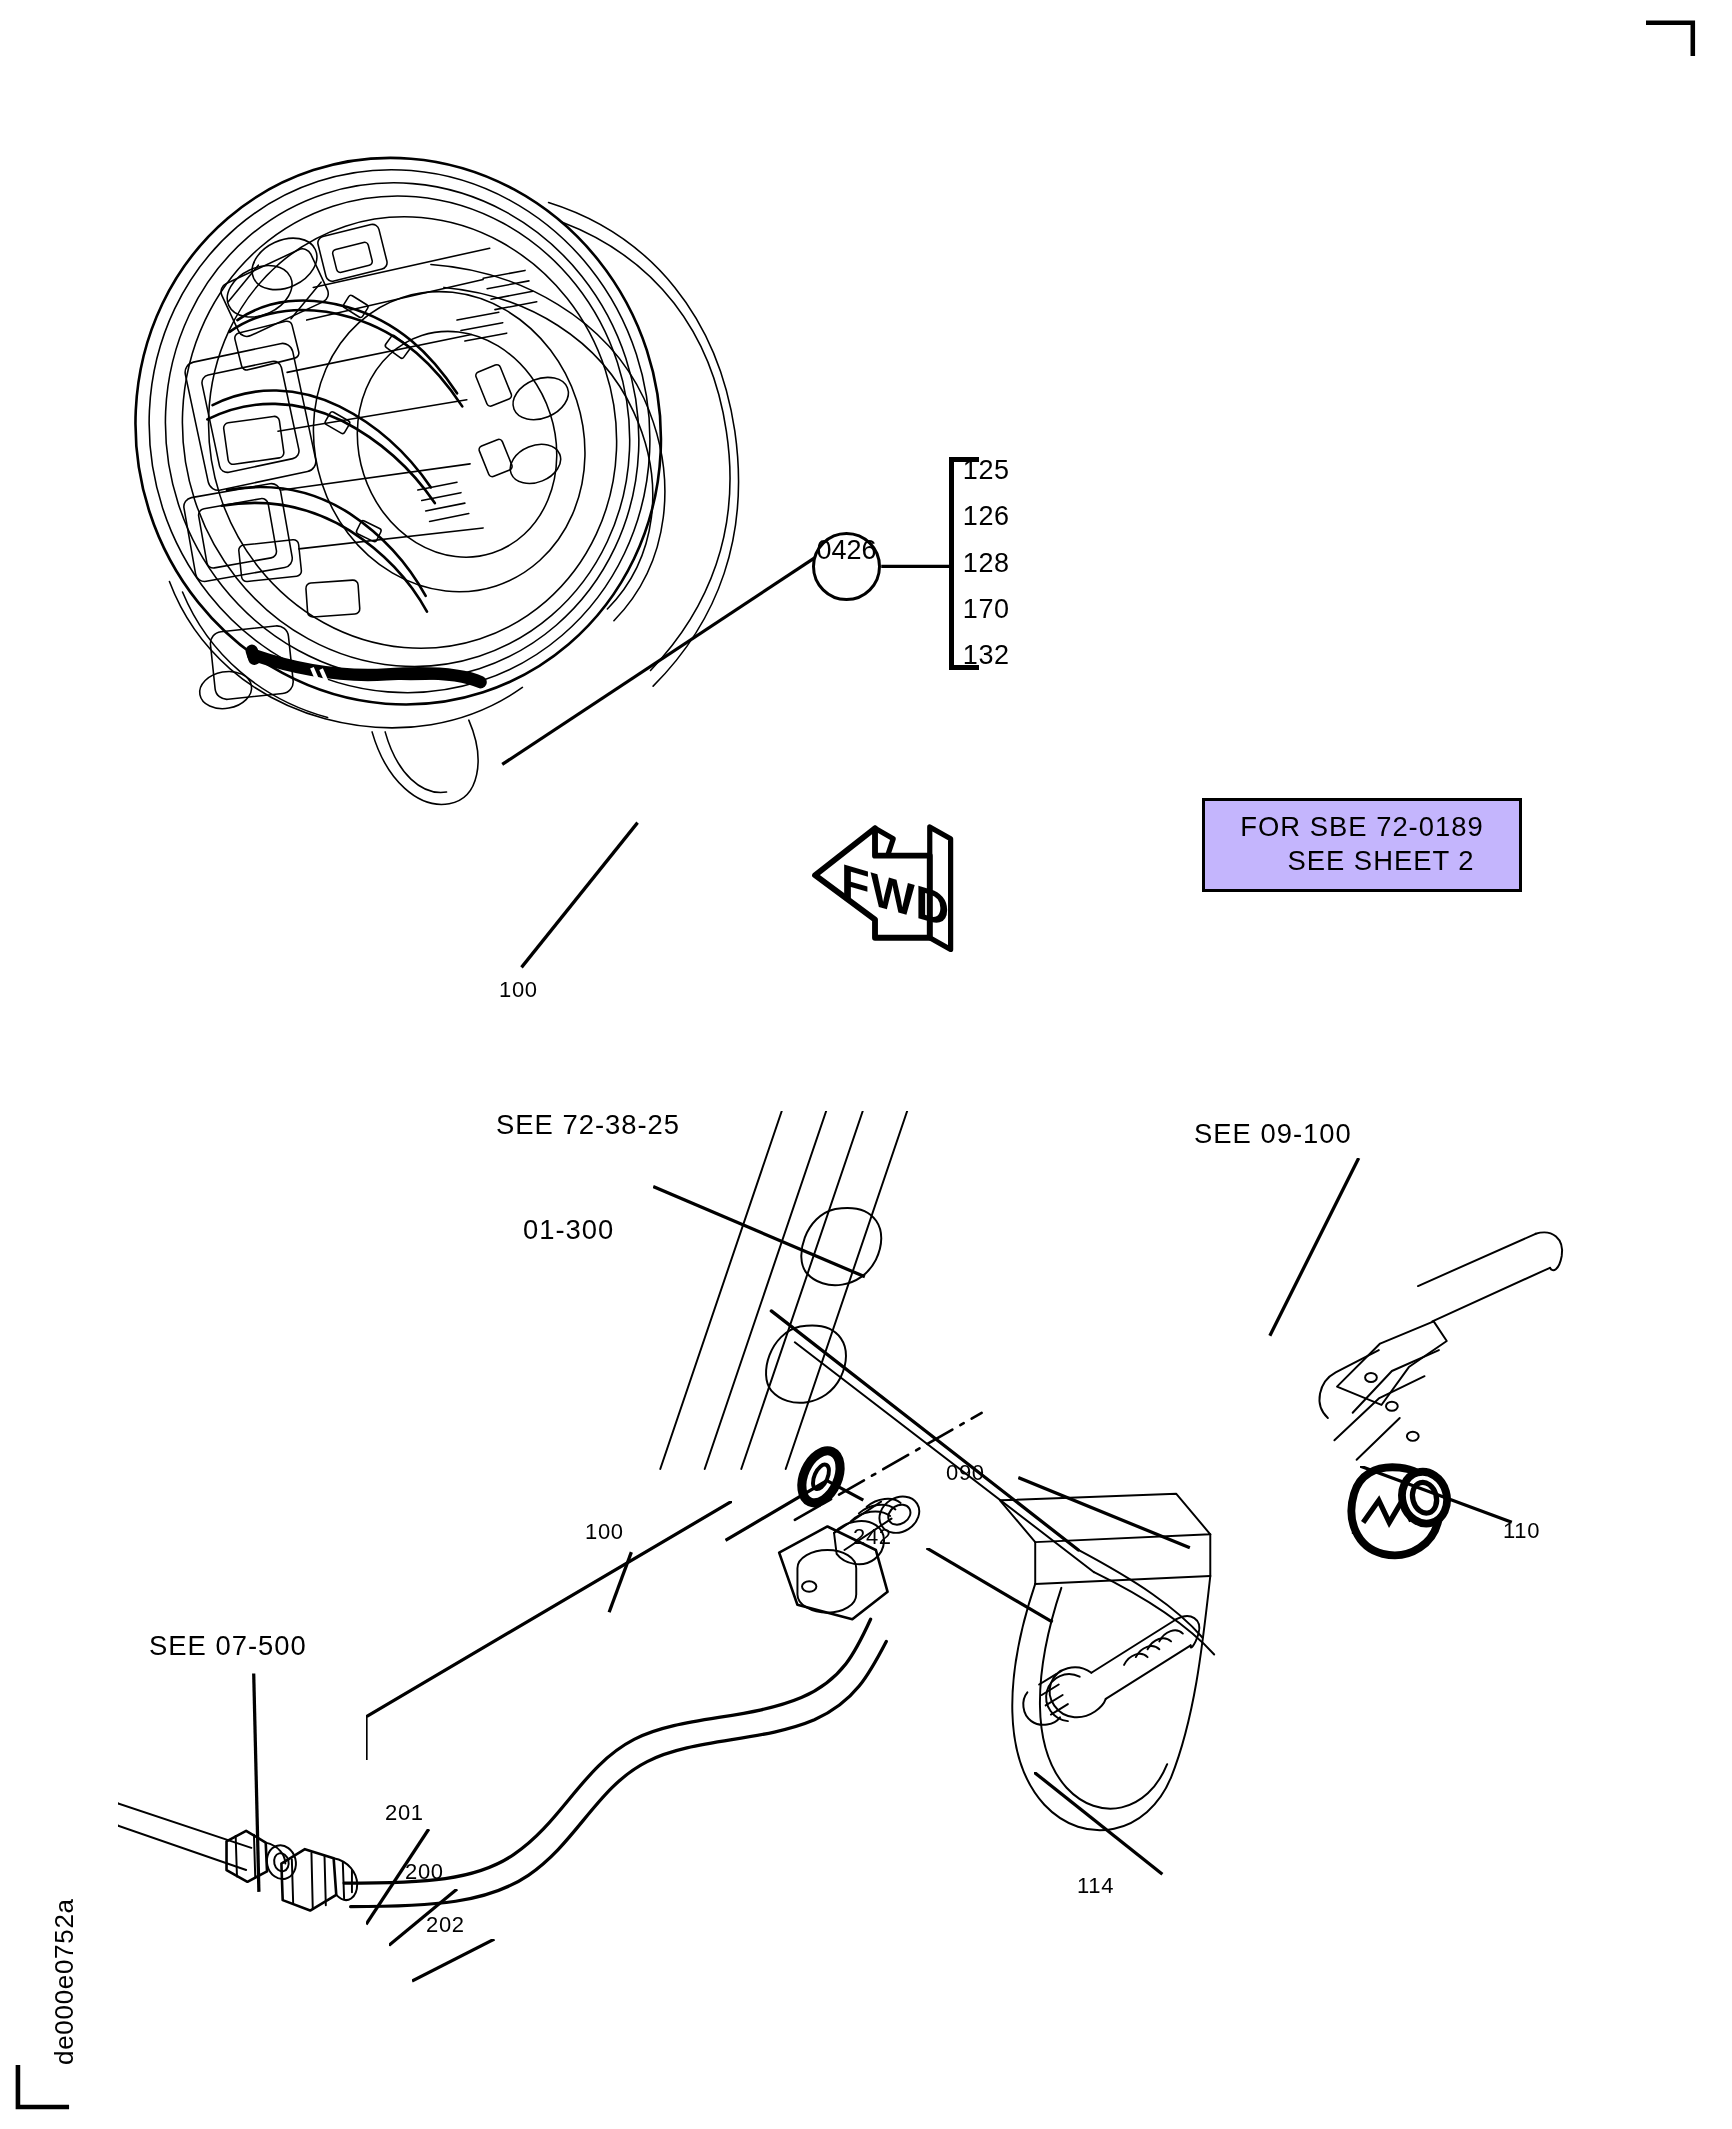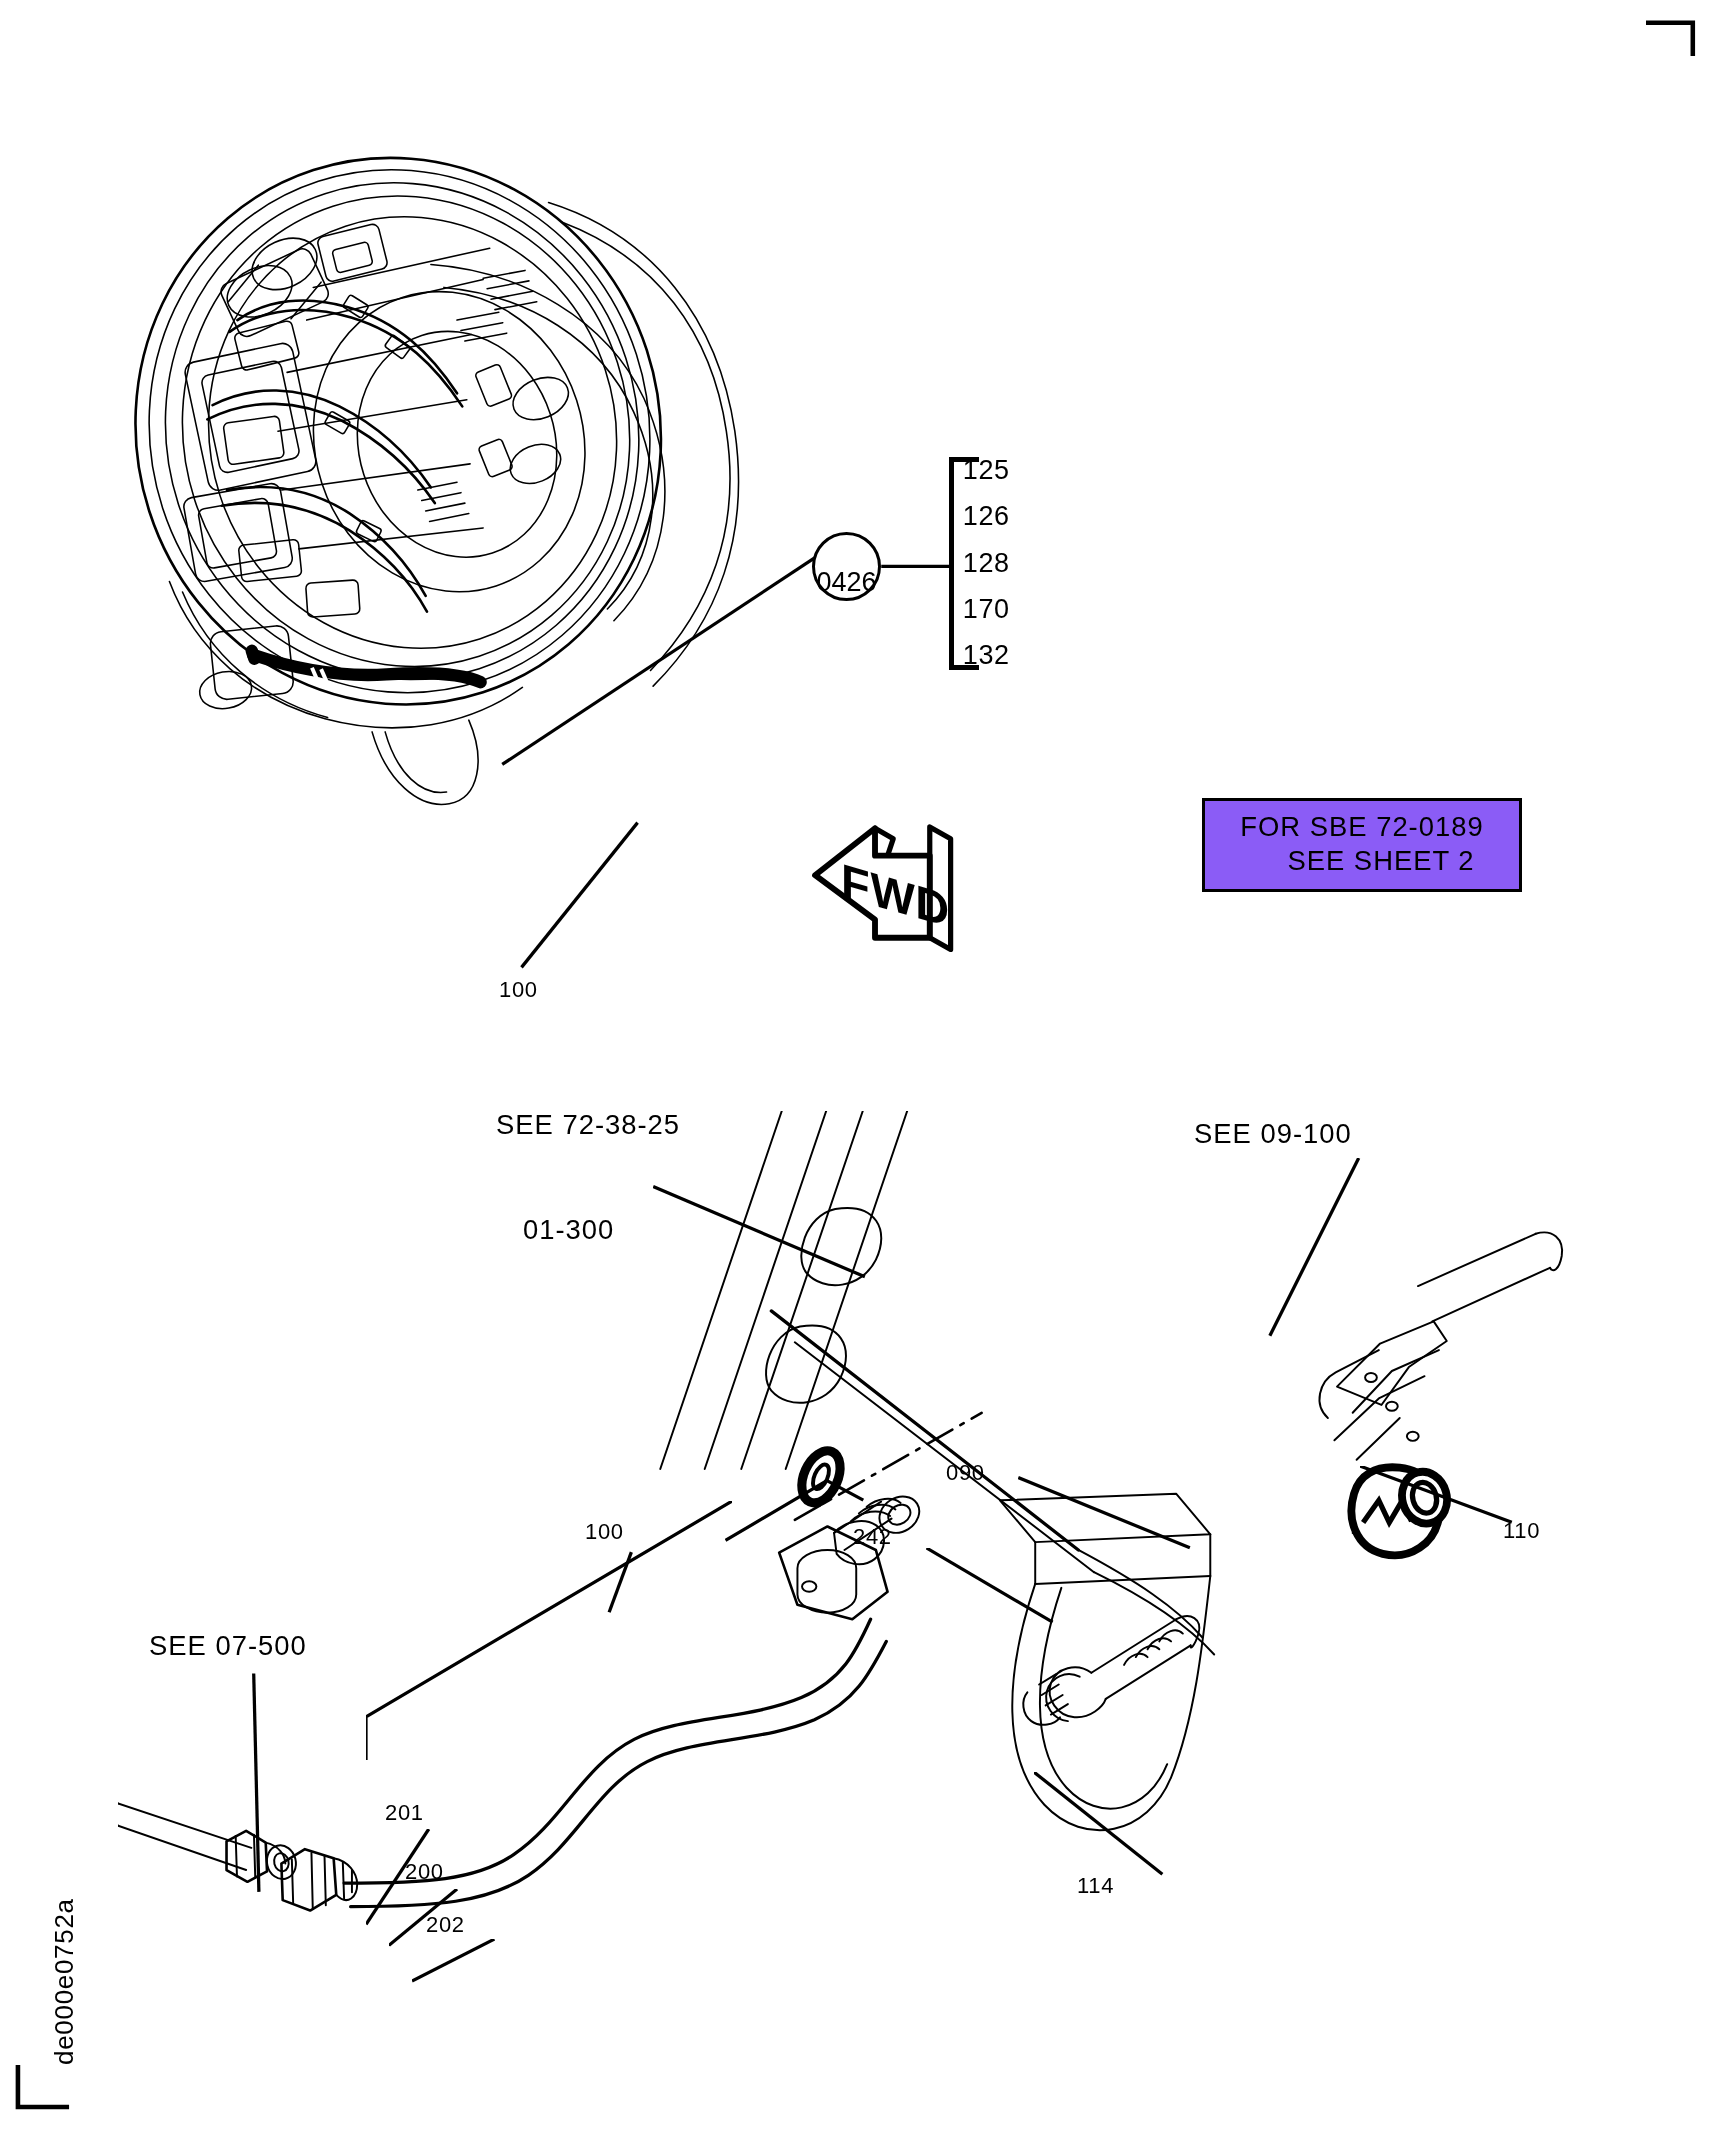--- a/index.html
+++ b/index.html
@@ -62,40 +62,40 @@
   .bracket-items span{
     font-size:27px;
     letter-spacing:0.7px;
     line-height:1.0;
     display:block;
   }
   
   .notebox{
     position:absolute;
     border:3.9px solid #000;
-    background:#8b5cf6;
+    background:#c4b5fd;
     box-sizing:border-box;
     padding:9.1px 17px 11.8px 17px;
     text-align:center;
   }
   .notebox div{
     font-size:27.4px;
     letter-spacing:1px;
     line-height:1.22;
     white-space:pre;
   }
   .notebox div.ind{padding-left:38px;}
   
   .circ{
     position:absolute;
     border:3.3px solid #000;
     border-radius:50%;
     box-sizing:border-box;
     display:flex;
-    align-items:flex-end;
+    align-items:flex-start;
     justify-content:center;
     background:#fff;
   }
   .circ span{font-size:27px;letter-spacing:0px;}
 </style>
 </head>
 <body>
 
 <div id="sheet">
 

